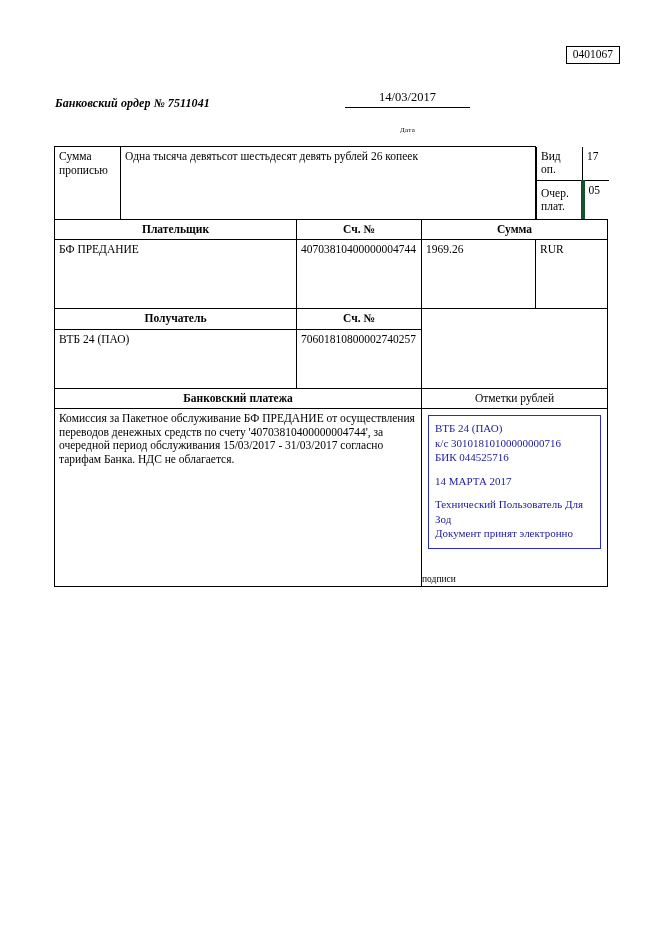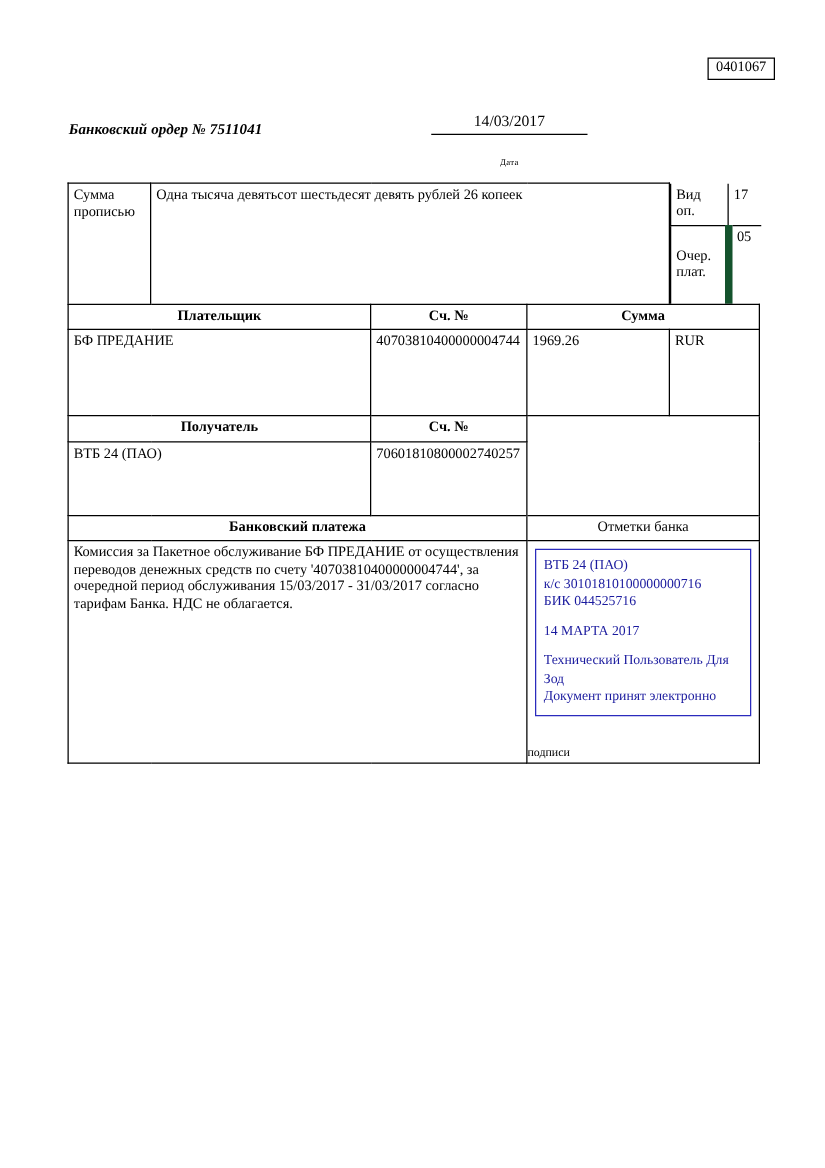--- a/index.html
+++ b/index.html
@@ -162,21 +162,21 @@
           <colgroup>
                 <col style="width:46px">
                 <col style="width:26px">
               </colgroup>
           <tbody>
                 <tr>
             <td style="border:1px solid #000;border-top:none;border-right:1px solid #000;padding:3px 4px;font-size:11.5px;">Вид оп.</td>
             <td style="border:1px solid #000;border-top:none;border-right:none;padding:3px 4px;font-size:11.5px;">17</td>
           </tr>
           <tr>
-            <td style="border:1px solid #000;border-bottom:none;border-right:6px solid #14532d;padding:18px 4px;font-size:11.5px;line-height:13px;">
+            <td style="border:1px solid #000;border-bottom:none;border-right:4px solid #14532d;padding:6px 4px;font-size:11.5px;line-height:13px;">
               <div>Очер.</div>
               <div>плат.</div>
             </td>
             <td style="border:1px solid #000;border-bottom:none;border-right:none;padding:3px 4px;font-size:11.5px;vertical-align:top;">05</td>
           </tr>
         </tbody>
             </table>
       </td>
     </tr>
     <tr>
@@ -202,21 +202,21 @@
       <td colspan="2" rowspan="2" style="border-bottom:none;"></td>
     </tr>
 
     <tr>
       <td class="cellval tall2" colspan="2">ВТБ 24 (ПАО)</td>
       <td class="cellval tall2">70601810800002740257</td>
     </tr>
 
     <tr>
       <td class="hdr" colspan="3">Банковский платежа</td>
-      <td class="bank-marks-hdr" colspan="2" style="border-top:1px solid #000;">Отметки банка</td>
+      <td class="bank-marks-hdr" colspan="2" style="border-top:1px solid #000;">Отметки рублей</td>
     </tr>
 
     <tr>
       <td class="purpose-text purpose-cell" colspan="3">Комиссия за Пакетное обслуживание БФ ПРЕДАНИЕ от осуществления переводов денежных средств по счету '40703810400000004744', за очередной период обслуживания 15/03/2017 - 31/03/2017 согласно тарифам Банка. НДС не облагается.</td>
       <td colspan="2" style="padding:0;vertical-align:top;">
         <div class="stamp">
           <div>ВТБ 24 (ПАО)</div>
           <div>к/с 30101810100000000716</div>
           <div>БИК 044525716</div>
           <div class="gap"></div>

